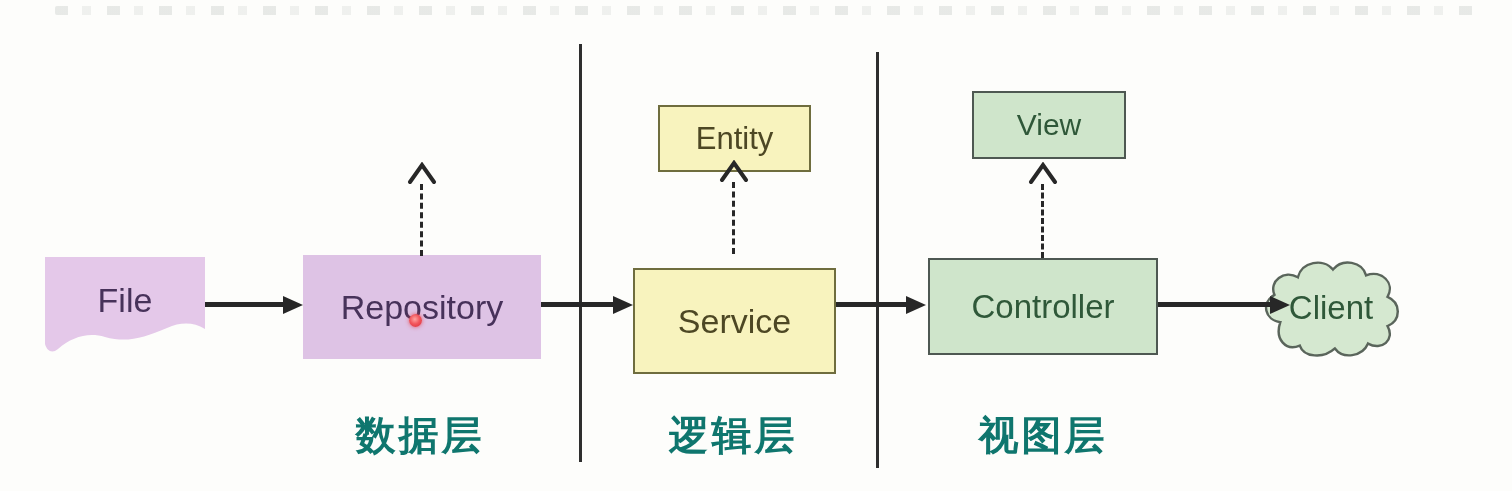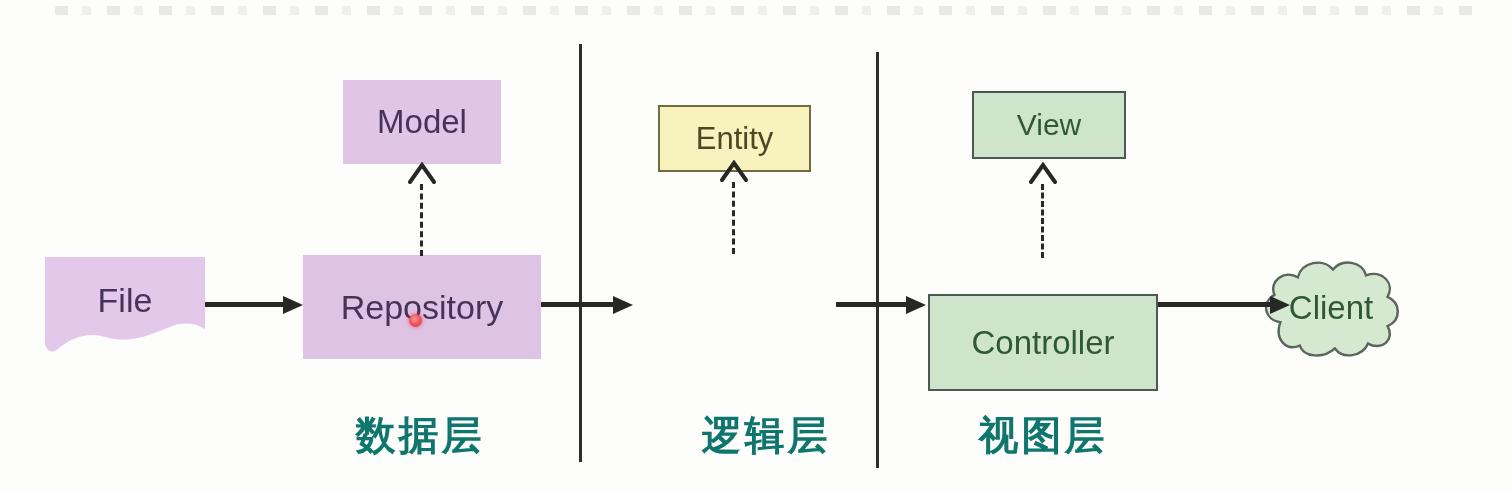--- a/index.html
+++ b/index.html
@@ -64,44 +64,44 @@
     <svg width="160" height="100" viewBox="0 0 160 100">
       <path d="M0,0 H160 V72 C148,65 136,65 122,71 C98,81 82,86 60,80 C43,75 27,80 13,92 C7,97 2,94 0,87 Z" fill="#e4c8e9"></path>
     </svg>
     <span class="shape-text" style="font-size:34px;color:#47325a;padding-bottom:14px;">File</span>
   </div>
 
   <div class="box purple" style="left:303px;top:255px;width:238px;height:104px;font-size:34px;">
     <span class="node-label">Repository</span>
   </div>
 
-  <div class="box purple" style="left:343px;top:80px;width:158px;height:84px;font-size:33px;background:#e0c5e7;">
-    <span class="node-label">Model</span>
-  </div>
 
   <div class="laser-dot" style="left:409px;top:314px;"></div>
 
   <div class="layer-label" style="left:310px;top:408px;">数据层</div>
 
   <div class="divider" style="left:579px;top:44px;height:418px;"></div>
 
   <div class="box yellow" style="left:658px;top:91px;width:153px;height:67px;font-size:31px;">
     <span class="node-label">Entity</span>
   </div>
 
+  <div class="box yellow" style="left:633px;top:254px;width:203px;height:106px;font-size:34px;">
+    <span class="node-label">Service</span>
+  </div>
 
-  <div class="layer-label" style="left:656px;top:408px;">逻辑层</div>
+  <div class="layer-label" style="left:623px;top:408px;">逻辑层</div>
 
   <div class="divider" style="left:876px;top:52px;height:416px;"></div>
 
   <div class="box green" style="left:972px;top:91px;width:154px;height:68px;font-size:30px;">
     <span class="node-label">View</span>
   </div>
 
-  <div class="box green" style="left:928px;top:258px;width:230px;height:97px;font-size:33px;margin-top:36px;">
+  <div class="box green" style="left:928px;top:258px;width:230px;height:97px;font-size:33px;">
     <span class="node-label">Controller</span>
   </div>
 
   <div class="layer-label" style="left:933px;top:408px;">视图层</div>
 
   <div style="position:absolute;left:1253px;top:250px;width:156px;height:116px;">
     <svg width="156" height="116" viewBox="0 0 160 115">
       <path d="M28,72 C12,70 8,52 22,44 C16,30 32,18 46,26 C50,10 72,6 82,18 C92,6 112,10 116,24 C132,18 146,32 138,46 C152,52 152,70 138,76 C146,90 132,102 118,94 C112,108 92,110 84,99 C72,110 52,108 48,96 C34,102 22,90 28,72 Z" fill="#d5e8d0" stroke="#5a655b" stroke-width="2.5"></path>
     </svg>
     <span class="shape-text" style="font-size:33px;color:#2f5839;">Client</span>

